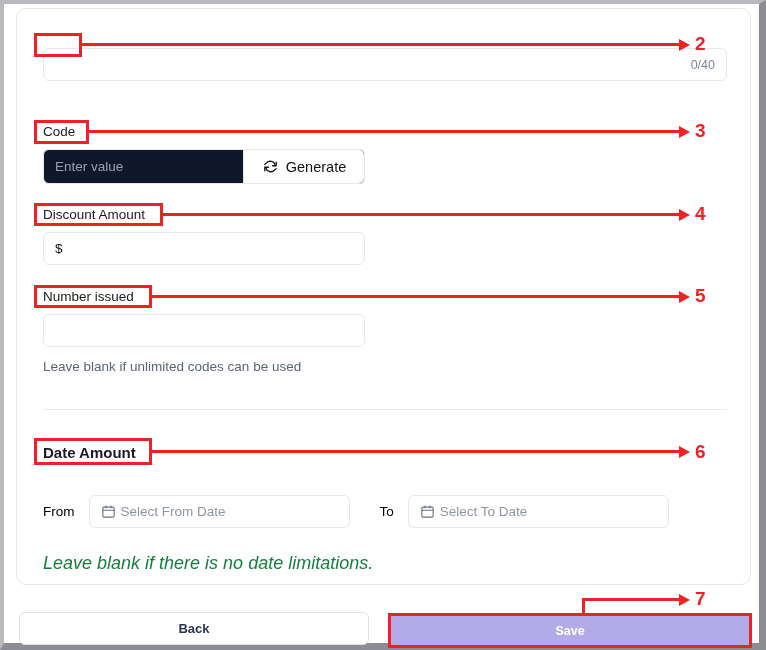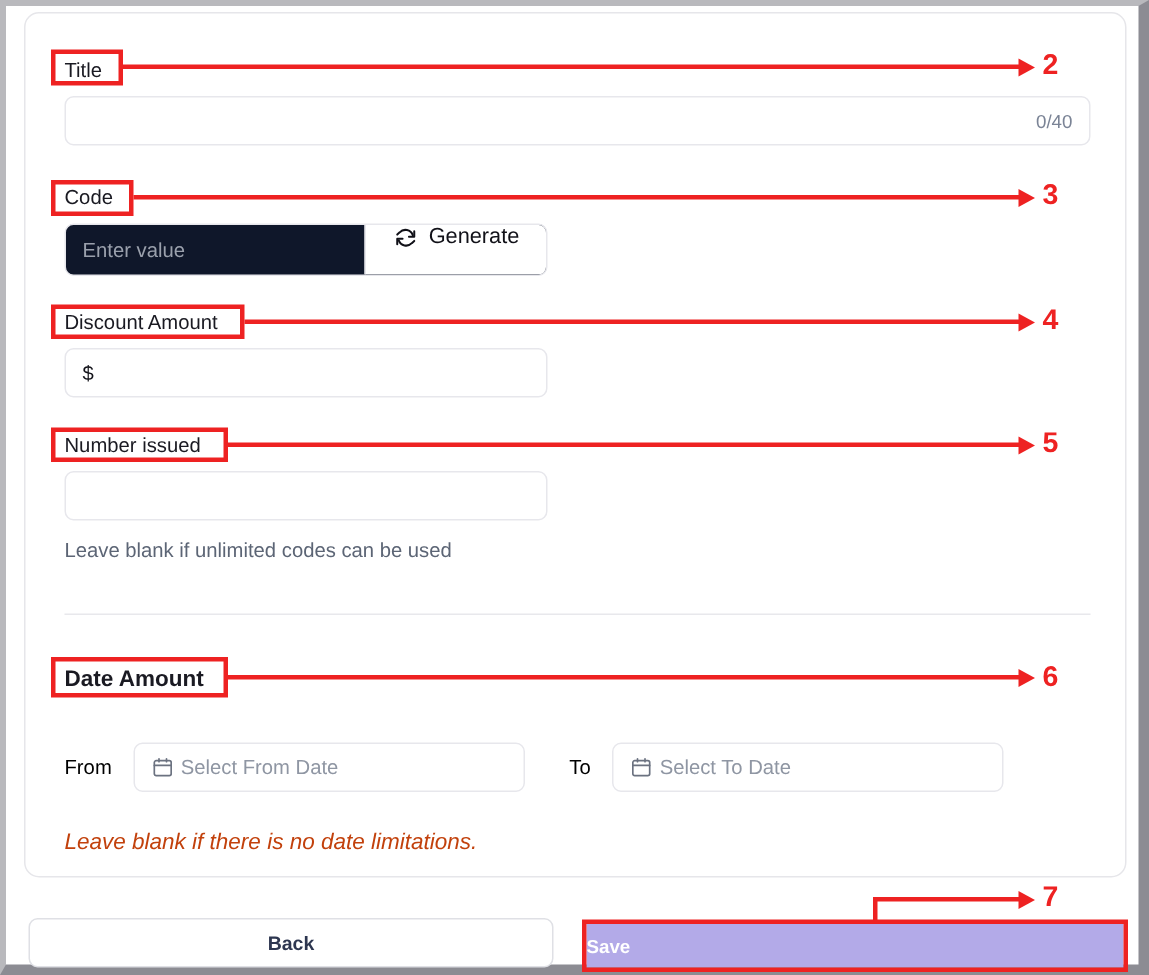--- a/index.html
+++ b/index.html
@@ -73,34 +73,34 @@
   #code-value-input {
     flex: 1;
     display: flex; align-items: center;
     padding: 0 11px;
     font-size: 13.5px;
     color: #9aa0ac;
     border: none;
   }
   #generate-button {
     width: 121px;
-    display: flex; align-items: flex-start; justify-content: center;
+    display: flex; align-items: center; justify-content: center;
     gap: 7px;
     border-left: 1px solid #e7e7ec;
     font-size: 14.5px;
     color: #111118;
     cursor: pointer;
     background: #fff;
   }
 
   .helper-text {
     font-size: 13.5px;
     color: #5c6575;
   }
-  .helper-text.italic { font-style: italic; font-size: 15px; color: #c2410c; }
+  .helper-text.italic { font-style: italic; font-size: 18px; color: #15803d; }
 
   #divider {
     position: absolute;
     left: 26px; top: 400px;
     width: 684px; height: 1px;
     background: #e8e8ec;
   }
 
   
   #date-row {
@@ -131,21 +131,21 @@
     border-radius: 6px;
     background: #fff;
     display: flex; align-items: center; justify-content: center;
     font-size: 13px; font-weight: bold; color: #2d3650;
     cursor: pointer;
   }
   #save-button {
     position: absolute; left: 387px; top: 612px;
     width: 358px; height: 29px;
     background: #b3aae8;
-    display: flex; align-items: center; justify-content: flex-start;
+    display: flex; align-items: center; justify-content: center;
     font-size: 12.5px; font-weight: bold; color: #ffffff;
     cursor: pointer;
     border: none;
   }
 
   
   #annotations { position: absolute; left: 0; top: 0; width: 766px; height: 650px; pointer-events: none; }
   .anno-box {
     position: absolute;
     border: 3px solid #ee2222;
@@ -168,21 +168,20 @@
   }
 </style>
 </head>
 <body>
 
 <div id="window-frame">
 
   <div id="form-card">
 
     <div class="field-block" style="top:30px; width:684px;">
-      <div class="field-label">Title</div>
       <div class="text-input" style="margin-top:9px; width:684px;">
         <span></span>
         <span class="counter">0/40</span>
       </div>
     </div>
 
     <div class="field-block" style="top:115px;">
       <div class="field-label">Code</div>
       <div id="code-row" style="margin-top:9px;">
         <div id="code-value-input">

